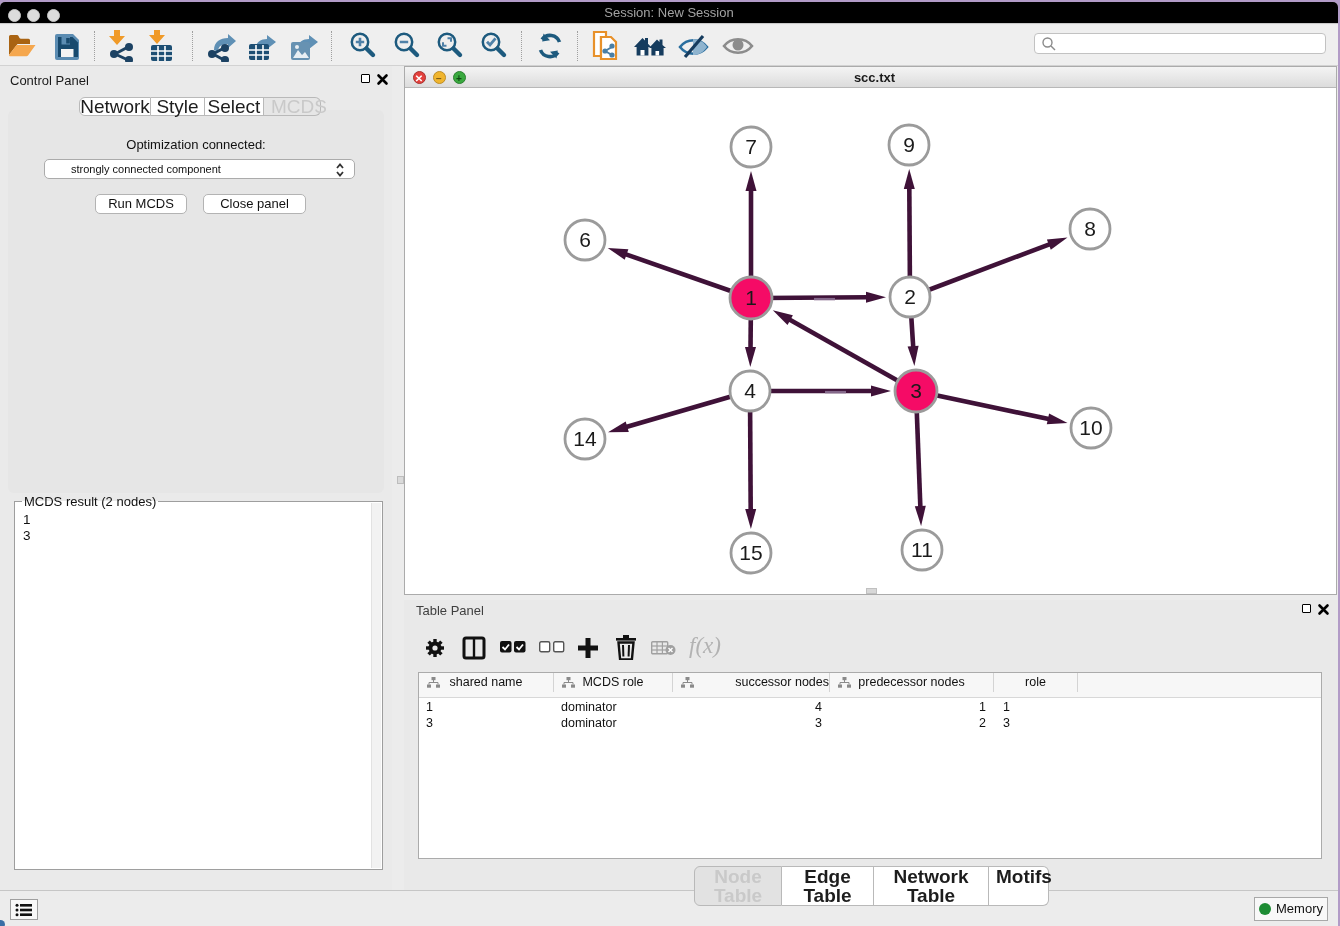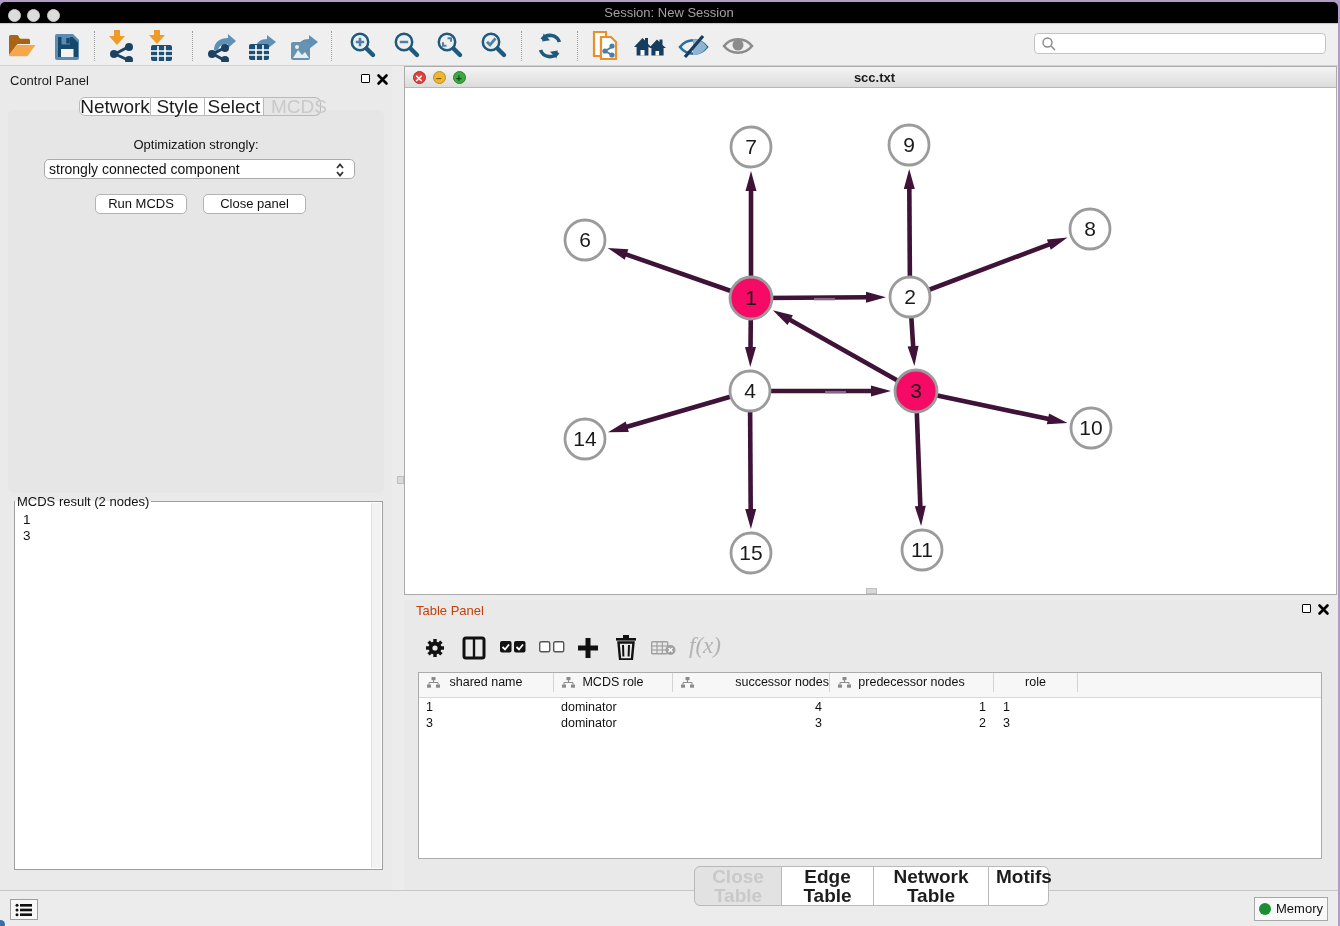--- a/index.html
+++ b/index.html
@@ -34,27 +34,27 @@
   .tab.last { border-radius:0 6px 6px 0;padding-left:7px; }
   .tab.dis { background:#e6e6e6; color:#c9c9c9; }
   .tabrow { z-index:3; }
   .tabrow.bold .tab.dis { background:#e2e2e2; }
   #cp-inner { position:absolute; left:8px; top:44px; width:376px; height:383px;
     background:#e6e6e6; border-radius:6px; }
   #optlabel { position:absolute; top:27px; left:0; width:100%; text-align:center;
     font-size:13px; color:#111; }
   #combo { position:absolute; left:36px; top:49px; width:311px; height:20px;
     background:#fff; border:1px solid #ababab; border-radius:5px;
-    font-size:14px; color:#111; line-height:18px; padding-left:4px; }
+    font-size:11px; color:#111; line-height:18px; padding-left:26px; }
   .btn { position:absolute; top:84px; height:20px; background:#fff;
     border:1px solid #b3b3b3; border-radius:5px; font-size:13px; color:#111;
     text-align:center; line-height:18px; }
   #resultbox { position:absolute; left:14px; top:435px; width:369px; height:369px;
     background:#fff; border:1px solid #9e9e9e; }
-  #resulttitle { position:absolute; left:0; top:-8px; font-size:13px;
+  #resulttitle { position:absolute; left:7px; top:-8px; font-size:13px;
     color:#111; padding:0 2px; background:linear-gradient(#e9e9e9 50%,#fff 50%); }
   #rb-scroll { position:absolute; right:1px; top:1px; bottom:1px; width:10px;
     background:#f2f2f2; border-left:1px solid #e2e2e2; }
   
   #vsplit-handle { position:absolute; z-index:5; left:397px; top:474px; width:7px; height:8px;
     background:#dadada; border:1px solid #bdbdbd; }
   #hsplit-handle { position:absolute; z-index:5; left:866px; top:586px; width:11px; height:6px;
     background:#d8d8d8; border:1px solid #c0c0c0; }
 </style>
 </head>
@@ -66,21 +66,21 @@
     background:#fff; border:1px solid #ababab; }
   #scc-tbar { position:absolute; left:0; top:0; right:0; height:21px;
     background:linear-gradient(#f4f4f4,#dcdcdc); border-bottom:1px solid #b8b8b8; }
   #scc-title { position:absolute; left:8px; right:0; top:3px; text-align:center;
     font-size:13px; font-weight:700; color:#1a1a1a; }
   .ball { position:absolute; top:4px; width:13px; height:13px; border-radius:50%;
     font-size:10px; line-height:13px; text-align:center; font-weight:700; }
   
   #tpanel { position:absolute; left:404px; top:598px; right:0; bottom:36px;
     background:#e9e9e9; }
-  #tp-title { position:absolute; left:12px; top:3px; font-size:13px; color:#c2410c; }
+  #tp-title { position:absolute; left:12px; top:3px; font-size:13px; color:#404040; }
   #ttable { position:absolute; left:14px; top:72px; right:16px; height:187px;
     background:#fff; border:1px solid #ababab; }
   #thead { position:absolute; left:0; top:0; right:0; height:25px;
     background:#f7f7f7; border-bottom:1px solid #d8d8d8; }
   .th { position:absolute; top:0; height:19px; border-right:1px solid #d4d4d4;
     font-size:12.5px; color:#111; text-align:center; line-height:19px; }
   .td { position:absolute; font-size:12.5px; color:#111; height:16px; line-height:16px; }
   
   #statusbar { position:absolute; left:0; right:0; bottom:0; height:36px;
     background:#ececec; border-top:1px solid #c6c6c6; }
@@ -234,21 +234,21 @@
   <svg style="position:absolute;left:376px;top:7px" width="13" height="13" viewBox="0 0 13 13">
     <path d="M2.5 2.5 L10.5 10.5 M10.5 2.5 L2.5 10.5" stroke="#000" stroke-width="2.6" stroke-linecap="round"></path>
   </svg>
   <div class="tabrow" style="left:79px;top:31px;">
     <div class="tab first" style="width:72px;">Network</div>
     <div class="tab" style="width:54px;">Style</div>
     <div class="tab" style="width:59px;">Select</div>
     <div class="tab last dis" style="width:57px;">MCDS</div>
   </div>
   <div id="cp-inner">
-    <div id="optlabel">Optimization strongly:</div>
+    <div id="optlabel">Optimization connected:</div>
     <div id="combo">strongly connected component
       <svg width="10" height="14" viewBox="0 0 10 14" style="position:absolute;right:9px;top:3px">
         <path d="M2 5 L5 1.5 L8 5" fill="none" stroke="#333" stroke-width="1.8"></path>
         <path d="M2 9 L5 12.5 L8 9" fill="none" stroke="#333" stroke-width="1.8"></path>
       </svg>
     </div>
     <div class="btn" style="left:87px;width:92px;">Run MCDS</div>
     <div class="btn" style="left:195px;width:103px;">Close panel</div>
   </div>
   <div id="resultbox">
@@ -422,21 +422,21 @@
     <div class="td" style="left:254px;top:26px;width:149px;text-align:right;">4</div>
     <div class="td" style="left:411px;top:26px;width:156px;text-align:right;">1</div>
     <div class="td" style="left:584px;top:26px;">1</div>
     <div class="td" style="left:7px;top:42px;">3</div>
     <div class="td" style="left:142px;top:42px;">dominator</div>
     <div class="td" style="left:254px;top:42px;width:149px;text-align:right;">3</div>
     <div class="td" style="left:411px;top:42px;width:156px;text-align:right;">2</div>
     <div class="td" style="left:584px;top:42px;">3</div>
   </div>
   <div class="tabrow bold" style="left:290px;top:266px;">
-    <div class="tab first dis" style="width:88px;">Close Table</div>
+    <div class="tab first dis" style="width:88px;">Node Table</div>
     <div class="tab" style="width:92px;">Edge Table</div>
     <div class="tab" style="width:115px;">Network Table</div>
     <div class="tab last" style="width:60px;">Motifs</div>
   </div>
 </div>
 <div id="statusbar">
   <div id="listbtn">
     <svg width="18" height="14" viewBox="0 0 18 14" style="position:absolute;left:4px;top:3px">
       <g fill="#111">
         <circle cx="2" cy="2.3" r="1.5"></circle>

